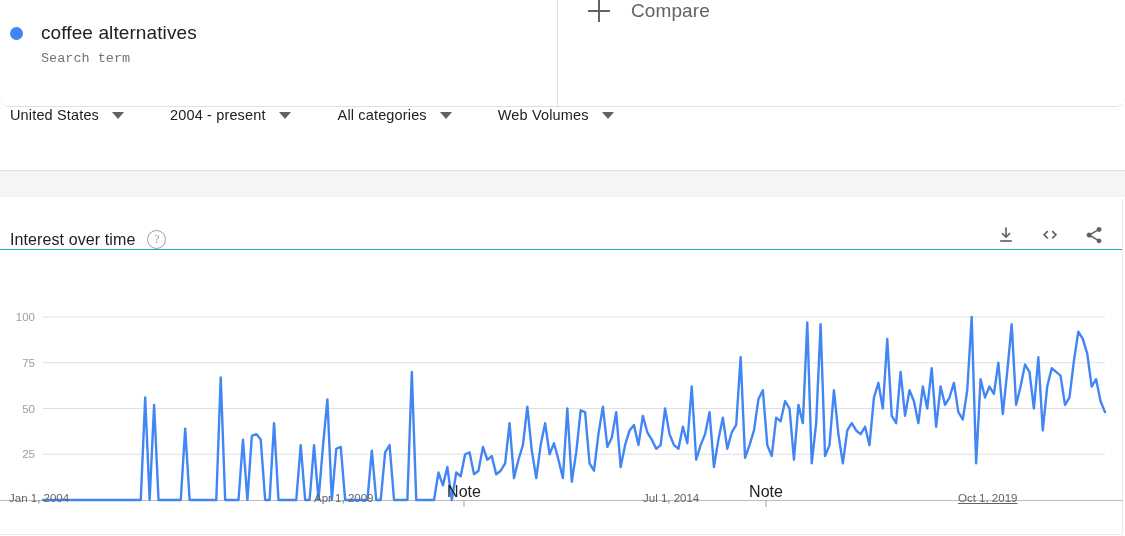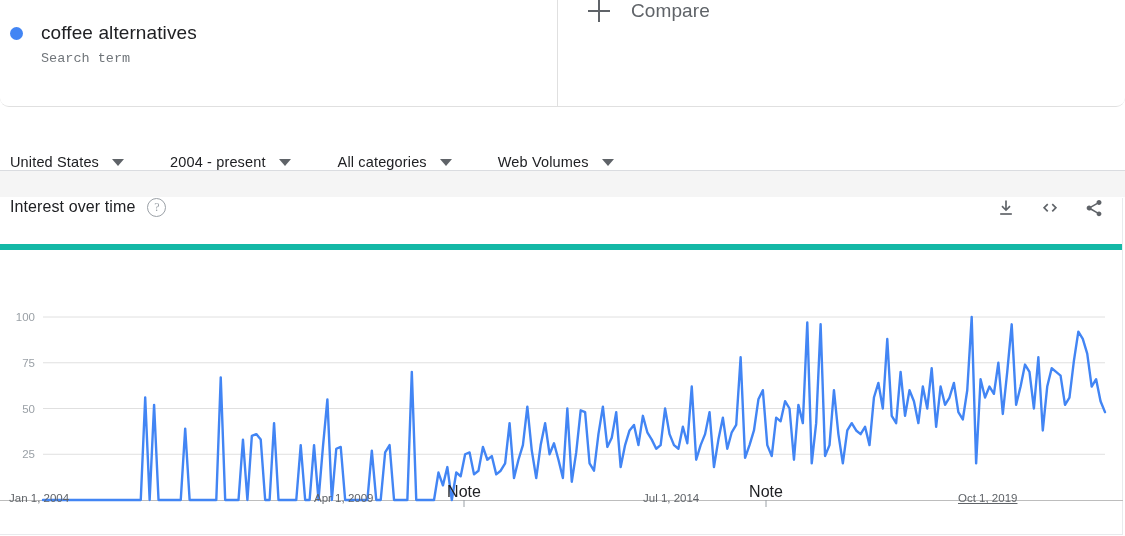--- a/index.html
+++ b/index.html
@@ -76,21 +76,21 @@
   .compare-label {
     font-size: 19px;
     color: #5f6368;
     letter-spacing: .1px;
   }
 
   
   .filter-bar {
     height: 64px;
     display: flex;
-    align-items: flex-end;
+    align-items: flex-start;
     border-bottom: 1px solid #dadce0;
     box-sizing: border-box;
     padding-left: 10px;
   }
   .filter {
     display: flex;
     align-items: center;
     cursor: pointer;
   }
   .filter-label {
@@ -137,22 +137,22 @@
     border-top: none;
     border-left: none;
     box-sizing: border-box;
     width: 1123px;
     height: 337px;
     position: relative;
   }
   .card-head {
     height: 52px;
     display: flex;
-    align-items: flex-start;
-    border-bottom: 6px solid #14b8a6;
+    align-items: flex-end;
+    border-bottom: 1px solid #14b8a6;
     padding: 0 18px 0 10px;
     box-sizing: border-box;
   }
   .card-title {
     font-size: 16px;
     color: #202124;
     letter-spacing: .1px;
   }
   .help-icon {
     width: 17px; height: 17px;

